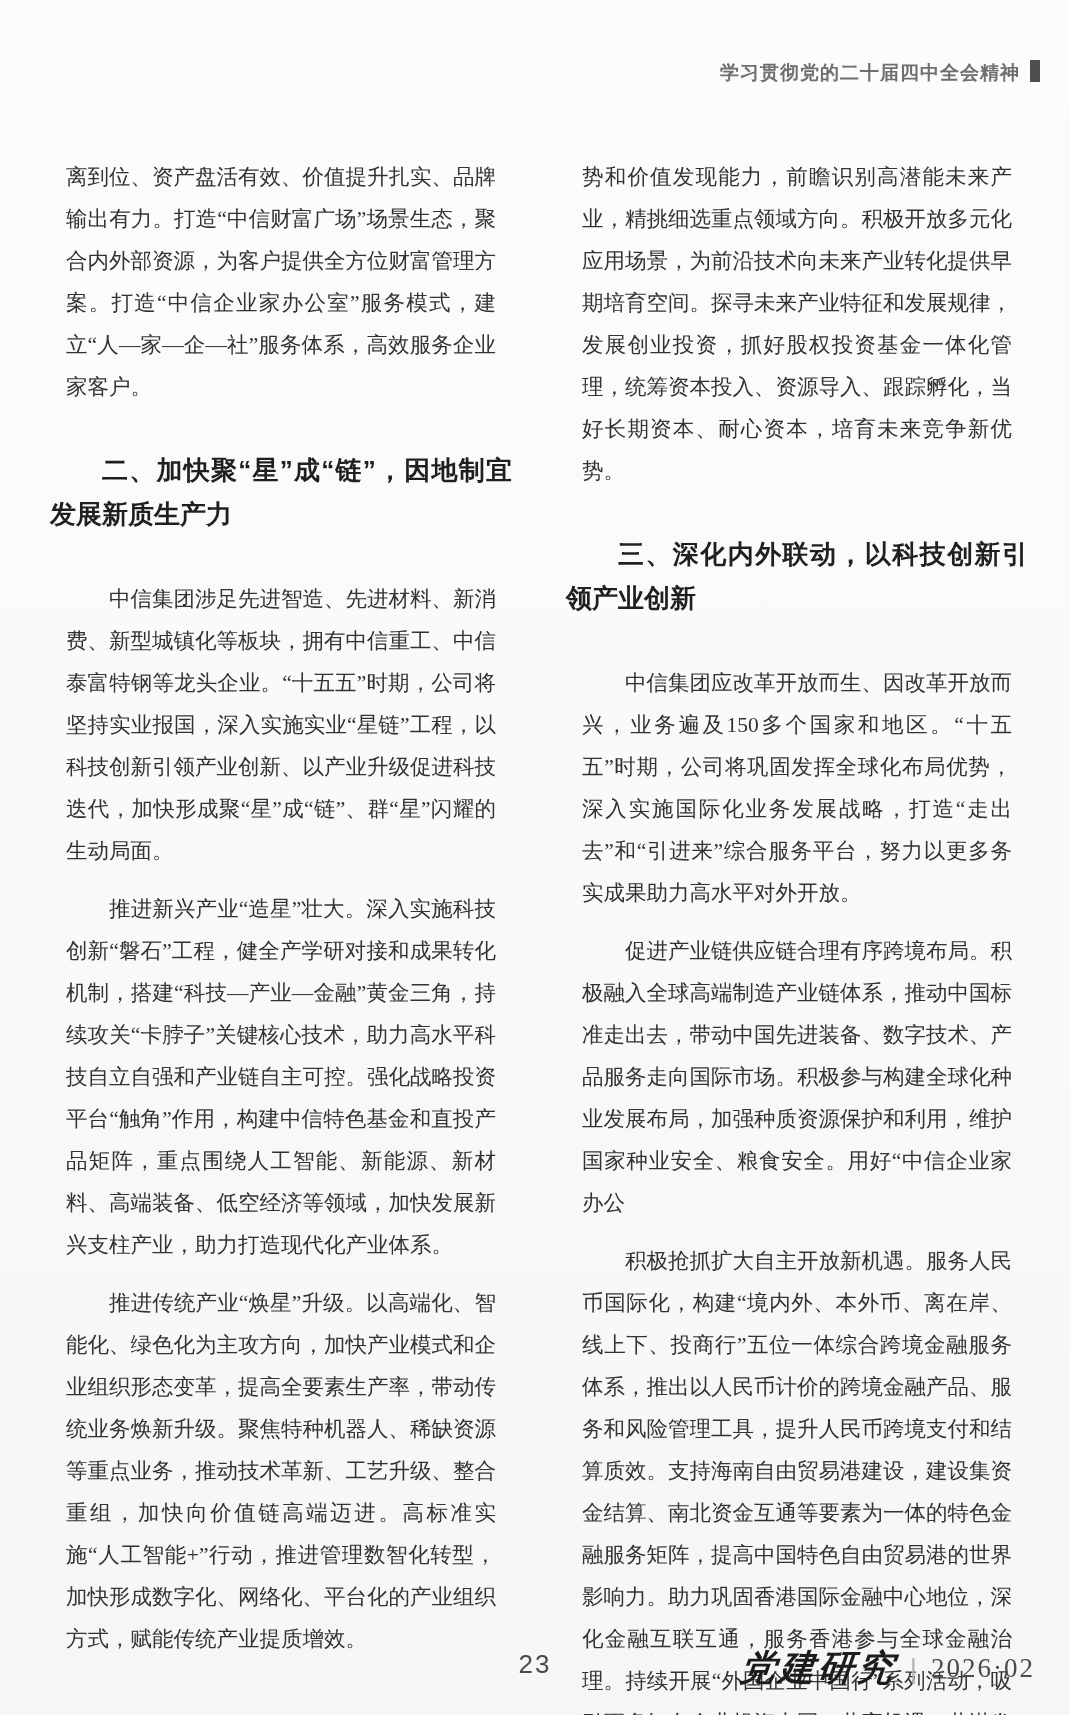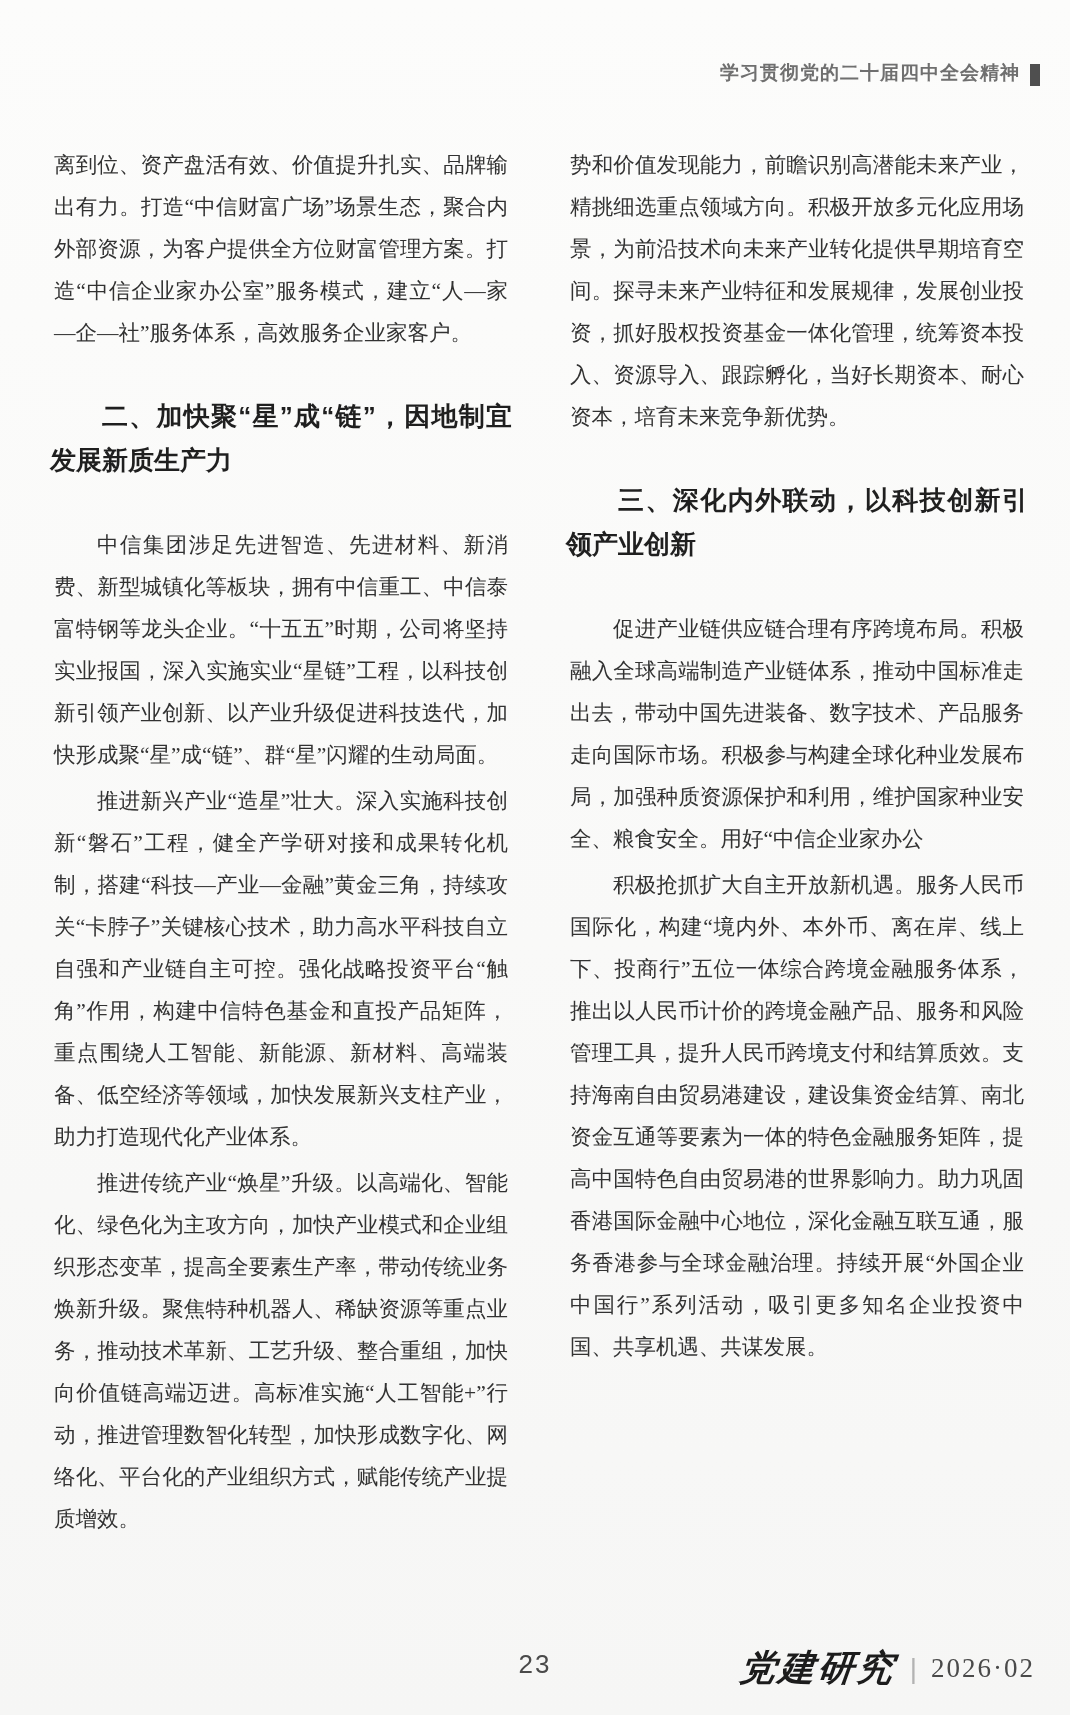--- a/index.html
+++ b/index.html
@@ -13,21 +13,21 @@
     color: #333;
     overflow: hidden;
   }
 
   
   .header {
     position: absolute;
     top: 60px;
     right: 30px;
     display: flex;
-    align-items: flex-end;
+    align-items: flex-start;
     gap: 10px;
   }
   .header-text {
     font-family: "Liberation Sans", "DejaVu Sans", sans-serif;
     font-weight: bold;
     font-size: 19px;
     letter-spacing: 1px;
     color: #6f6f6f;
   }
   .header-bar {
@@ -43,21 +43,21 @@
     width: 462px;
     font-size: 21.5px;
     line-height: 42px;
     text-align: justify;
     text-justify: inter-ideograph;
     color: #323232;
   }
   .column-left  { left: 50px; }
   .column-right { left: 566px; }
 
-  .para { margin: 4px; }
+  .para { margin: 16px; }
   .para.indent { text-indent: 2em; }
 
   .section-heading {
     font-family: "Liberation Sans", "DejaVu Sans", sans-serif;
     font-weight: bold;
     font-size: 26px;
     line-height: 44px;
     color: #1f1f1f;
     margin: 40px 0 42px 0;
     text-indent: 2em;
@@ -118,20 +118,21 @@
       <p class="para">离到位、资产盘活有效、价值提升扎实、品牌输出有力。打造“中信财富广场”场景生态，聚合内外部资源，为客户提供全方位财富管理方案。打造“中信企业家办公室”服务模式，建立“人—家—企—社”服务体系，高效服务企业家客户。</p>
       <h2 class="section-heading">二、加快聚“星”成“链”，因地制宜发展新质生产力</h2>
       <p class="para indent">中信集团涉足先进智造、先进材料、新消费、新型城镇化等板块，拥有中信重工、中信泰富特钢等龙头企业。“十五五”时期，公司将坚持实业报国，深入实施实业“星链”工程，以科技创新引领产业创新、以产业升级促进科技迭代，加快形成聚“星”成“链”、群“星”闪耀的生动局面。</p>
       <p class="para indent">推进新兴产业“造星”壮大。深入实施科技创新“磐石”工程，健全产学研对接和成果转化机制，搭建“科技—产业—金融”黄金三角，持续攻关“卡脖子”关键核心技术，助力高水平科技自立自强和产业链自主可控。强化战略投资平台“触角”作用，构建中信特色基金和直投产品矩阵，重点围绕人工智能、新能源、新材料、高端装备、低空经济等领域，加快发展新兴支柱产业，助力打造现代化产业体系。</p>
       <p class="para indent">推进传统产业“焕星”升级。以高端化、智能化、绿色化为主攻方向，加快产业模式和企业组织形态变革，提高全要素生产率，带动传统业务焕新升级。聚焦特种机器人、稀缺资源等重点业务，推动技术革新、工艺升级、整合重组，加快向价值链高端迈进。高标准实施“人工智能+”行动，推进管理数智化转型，加快形成数字化、网络化、平台化的产业组织方式，赋能传统产业提质增效。</p>
     </div>
 
   <div class="column column-right" id="col-right">
       <p class="para">势和价值发现能力，前瞻识别高潜能未来产业，精挑细选重点领域方向。积极开放多元化应用场景，为前沿技术向未来产业转化提供早期培育空间。探寻未来产业特征和发展规律，发展创业投资，抓好股权投资基金一体化管理，统筹资本投入、资源导入、跟踪孵化，当好长期资本、耐心资本，培育未来竞争新优势。</p>
       <h2 class="section-heading">三、深化内外联动，以科技创新引领产业创新</h2>
+      <p class="para indent">中信集团应改革开放而生、因改革开放而兴，业务遍及150多个国家和地区。“十五五”时期，公司将巩固发挥全球化布局优势，深入实施国际化业务发展战略，打造“走出去”和“引进来”综合服务平台，努力以更多务实成果助力高水平对外开放。</p>
       <p class="para indent">促进产业链供应链合理有序跨境布局。积极融入全球高端制造产业链体系，推动中国标准走出去，带动中国先进装备、数字技术、产品服务走向国际市场。积极参与构建全球化种业发展布局，加强种质资源保护和利用，维护国家种业安全、粮食安全。用好“中信企业家办公</p>
       <p class="para indent">积极抢抓扩大自主开放新机遇。服务人民币国际化，构建“境内外、本外币、离在岸、线上下、投商行”五位一体综合跨境金融服务体系，推出以人民币计价的跨境金融产品、服务和风险管理工具，提升人民币跨境支付和结算质效。支持海南自由贸易港建设，建设集资金结算、南北资金互通等要素为一体的特色金融服务矩阵，提高中国特色自由贸易港的世界影响力。助力巩固香港国际金融中心地位，深化金融互联互通，服务香港参与全球金融治理。持续开展“外国企业中国行”系列活动，吸引更多知名企业投资中国、共享机遇、共谋发展。</p>
     </div>
 
   <span class="page-number">23</span>
 
   <div class="footer-right">
     <span class="journal-name">党建研究</span>
     <span class="footer-divider">|</span>
     <span class="issue">2026·02</span>

